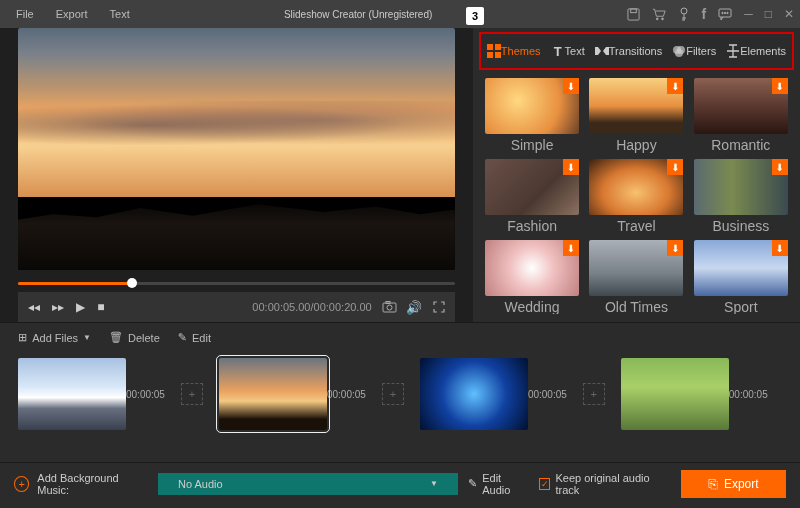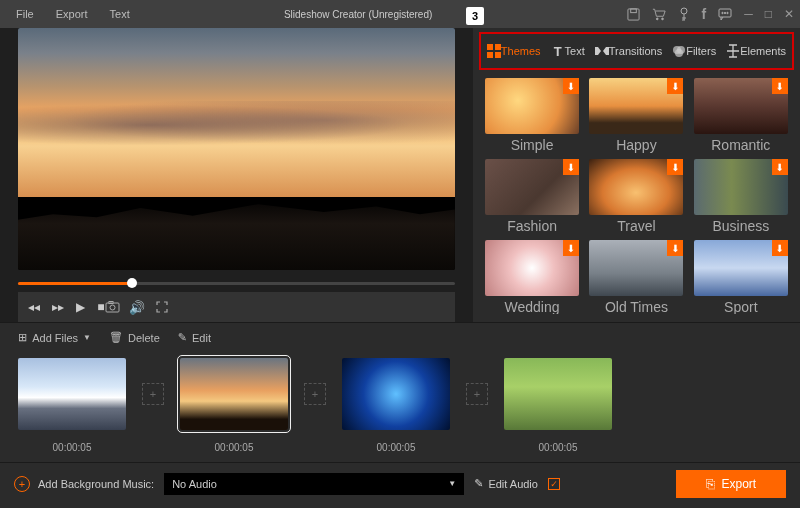--- a/index.html
+++ b/index.html
@@ -33,30 +33,30 @@
 .tab .ic{width:14px;height:14px;display:inline-flex;align-items:center;justify-content:center}
 .grid{display:grid;grid-template-columns:repeat(3,1fr);gap:6px;padding:8px 4px;overflow:auto;height:244px}
 .cell{display:flex;flex-direction:column;align-items:center;gap:3px}
 .thumb{width:94px;height:56px;position:relative;background:#444;border-radius:2px;cursor:pointer}
 .dl{position:absolute;top:0;right:0;width:16px;height:16px;background:#ff6600;color:#fff;display:flex;align-items:center;justify-content:center;font-size:10px}
 .cell-lbl{font-size:14px;color:#aaa}
 .grid .row4 .thumb{height:22px}
 .toolbar{height:30px;display:flex;align-items:center;gap:18px;padding:0 18px;border-top:1px solid #1a1a1a;color:#bbb}
 .tool{display:flex;align-items:center;gap:5px;cursor:pointer}
 .timeline{height:110px;padding:6px 18px;display:flex;gap:14px;align-items:flex-start;overflow:hidden}
-.clip{display:flex;flex-direction:column;align-items:center;gap:12px}
+.clip{display:flex;flex-direction:row;align-items:center;gap:0}
 .clip .thumb{width:108px;height:72px}
 .clip.sel .thumb{outline:1px solid #eee;outline-offset:2px}
 .plus-slot{width:26px;height:72px;display:flex;align-items:center;justify-content:center}
 .plus-box{width:22px;height:22px;border:1px dashed #555;display:flex;align-items:center;justify-content:center;color:#666;cursor:pointer}
 .clip-time{font-size:10px;color:#aaa}
 .footer{height:42px;border-top:1px solid #1a1a1a;display:flex;align-items:center;padding:0 14px;gap:10px}
 .add-music{display:flex;align-items:center;gap:8px;color:#ccc}
 .plus-circle{width:16px;height:16px;border:1px solid #ff6600;border-radius:50%;color:#ff6600;display:flex;align-items:center;justify-content:center;font-size:11px;cursor:pointer}
-.select{flex:0 0 300px;height:22px;background:#000000;border:none;color:#ccc;padding:0 8px;display:flex;align-items:center;justify-content:space-between;cursor:pointer}
+.select{flex:0 0 300px;height:22px;background:#0f766e;border:none;color:#ccc;padding:0 20px;display:flex;align-items:center;justify-content:space-between;cursor:pointer}
 .edit-audio{display:flex;align-items:center;gap:5px;cursor:pointer;color:#ccc}
 .chk{display:flex;align-items:center;gap:5px;color:#ccc;cursor:pointer}
 .chk .box{width:12px;height:12px;border:1px solid #ff6600;background:#2b2b2b;display:flex;align-items:center;justify-content:center;color:#ff6600;font-size:9px}
 .export-btn{margin-left:auto;width:110px;height:28px;background:#ff6600;color:#fff;display:flex;align-items:center;justify-content:center;gap:6px;cursor:pointer;font-size:12px}
 .t-sun{background:radial-gradient(circle at 35% 40%,#ffd880,#e89040 60%,#6a4028 100%)}
 .t-sil{background:linear-gradient(#f7d080,#e89040 50%,#3a2818 80%)}
 .t-coup{background:linear-gradient(#8a6050,#5a3830 50%,#2a1510)}
 .t-room{background:linear-gradient(135deg,#6a5048,#4a3830 60%,#8a7060)}
 .t-arch{background:radial-gradient(ellipse at 50% 60%,#f8c070,#d87830 50%,#3a2010)}
 .t-biz{background:linear-gradient(90deg,#5a6a70,#7a8a50 40%,#3a4a50)}
@@ -130,20 +130,21 @@
         <div class="seek-fill"></div>
         <div class="seek-thumb"></div>
     </div>
     <div class="controls">
       <div class="pc">
         <span>◂◂</span>
         <span>▸▸</span>
         <span>▶</span>
         <span>■</span>
       </div>
+      <div class="time"><span>00:00:05.00</span>/<span>00:00:20.00</span></div>
       <div class="ri">
         <span>
           <svg width="15" height="12" viewBox="0 0 15 12" fill="none" stroke="#aaa" stroke-width="1">
               <rect x="1" y="2" width="13" height="9" rx="1"></rect>
               <circle cx="7.5" cy="6.5" r="2.5"></circle>
               <rect x="4" y="0.5" width="4" height="2"></rect>
             </svg>
         </span>
         <span style="font-size:13px">🔊</span>
         <span>
@@ -326,18 +327,19 @@
   <div class="select">
       <span>No Audio</span>
       <span style="font-size:8px">▼</span>
     </div>
   <div class="edit-audio">
       <span>✎</span>
       <span>Edit Audio</span>
     </div>
   <div class="chk">
       <div class="box">✓</div>
+      <span>Keep original audio track</span>
     </div>
   <div class="export-btn">
       <span>⎘</span>
       <span>Export</span>
     </div>
 </div>
 
 </body></html>

